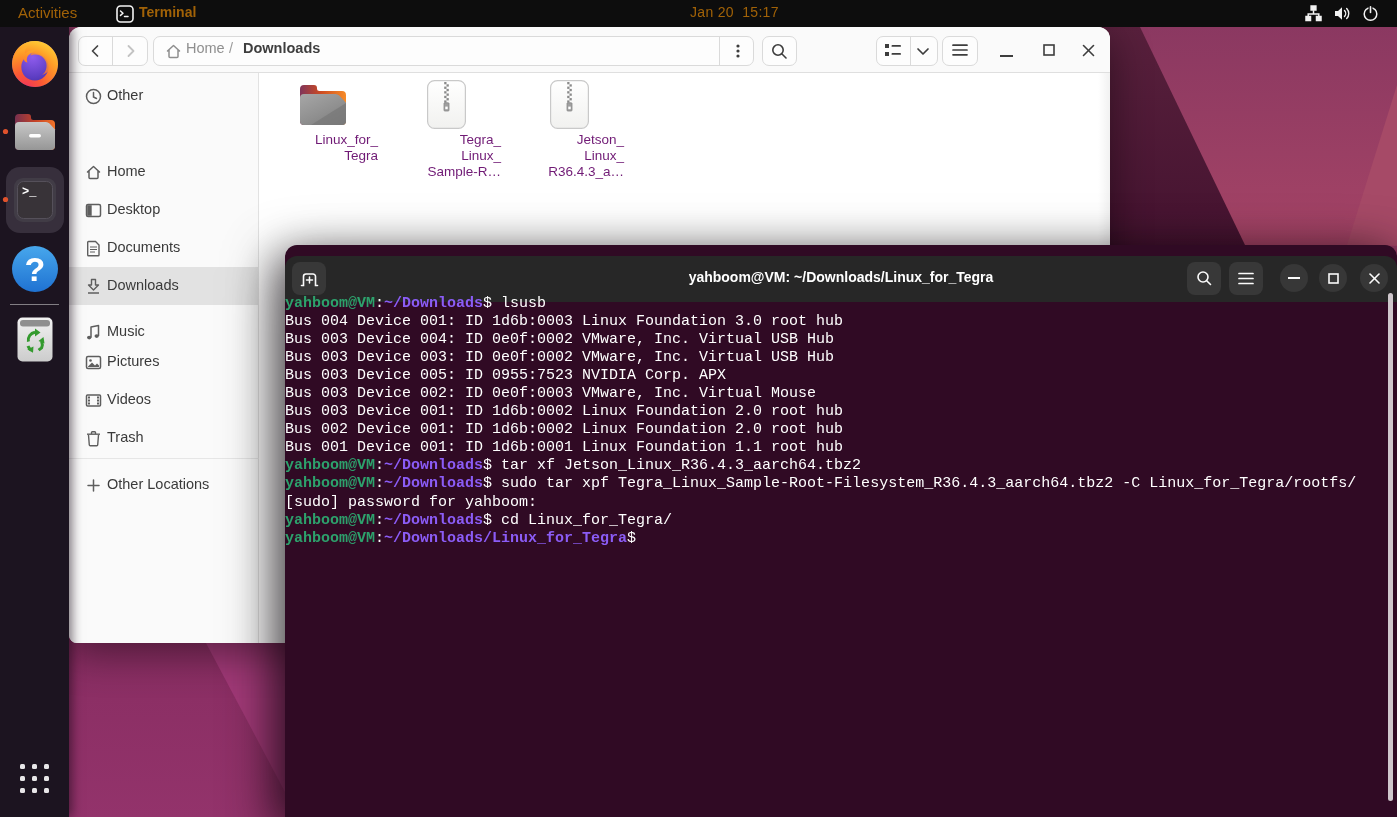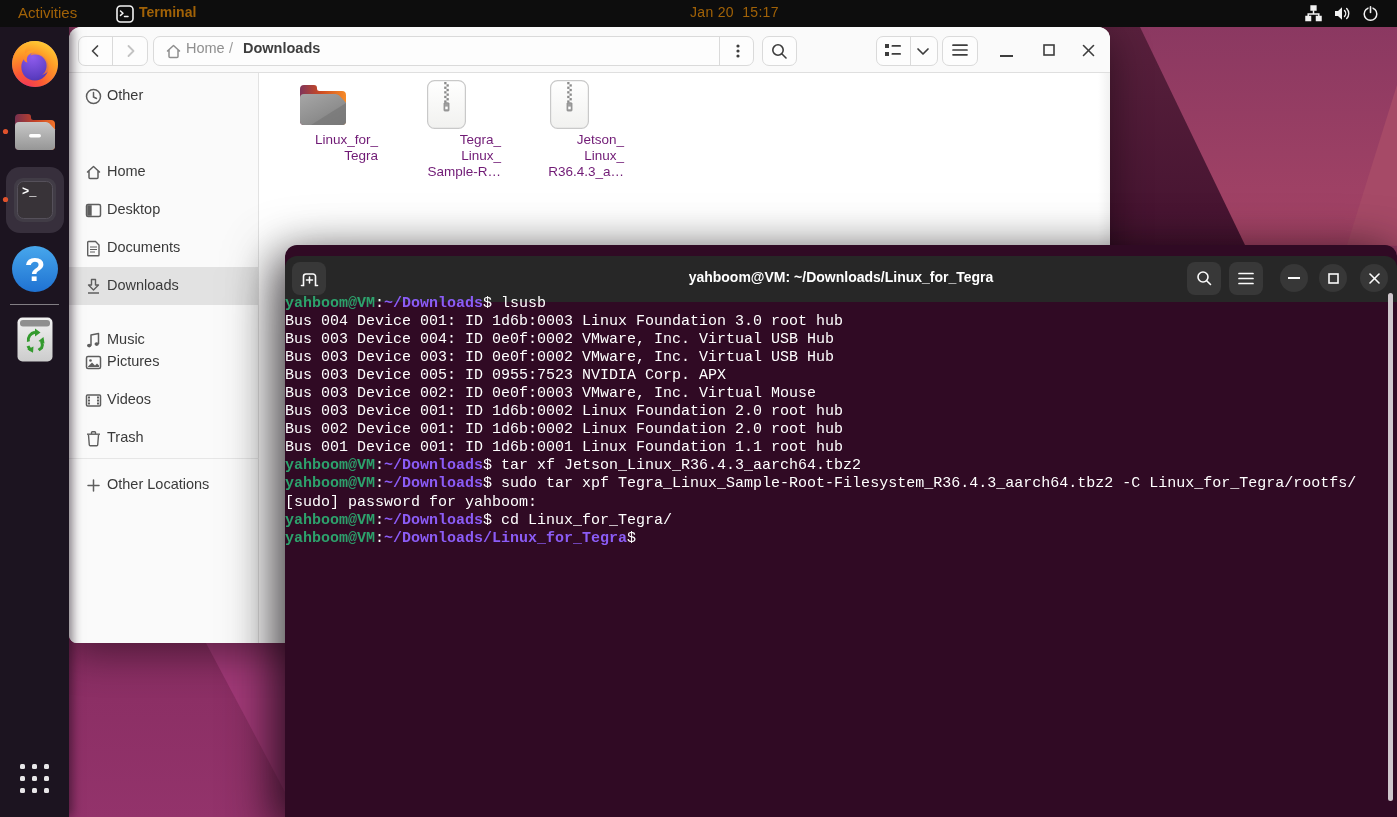--- a/index.html
+++ b/index.html
@@ -181,21 +181,21 @@
           </svg>
         <span class="lb">Documents</span>
       </div>
       <div class="srow sel" style="top:194px;height:38px">
         <svg class="ic" width="17" height="17" viewBox="0 0 17 17">
             <path d="M6.5 1.5 h4 V7 h3 L8.5 12 L3.5 7 h3 Z" fill="none" stroke="#5e5e5e" stroke-width="1.4" stroke-linejoin="round"></path>
             <line x1="3" y1="15" x2="14" y2="15" stroke="#5e5e5e" stroke-width="1.5"></line>
           </svg>
         <span class="lb">Downloads</span>
       </div>
-      <div class="srow" style="top:248px">
+      <div class="srow" style="top:240px">
         <svg class="ic" width="17" height="17" viewBox="0 0 17 17">
             <path d="M6 13.5 V3 L13.5 1.5 V12" fill="none" stroke="#5e5e5e" stroke-width="1.5" stroke-linejoin="round"></path>
             <ellipse cx="4.2" cy="13.6" rx="2.2" ry="1.8" fill="#5e5e5e"></ellipse>
             <ellipse cx="11.7" cy="12.1" rx="2.2" ry="1.8" fill="#5e5e5e"></ellipse>
           </svg>
         <span class="lb">Music</span>
       </div>
       <div class="srow" style="top:270px">
         <svg class="ic" width="17" height="17" viewBox="0 0 17 17">
             <rect x="1.5" y="2.5" width="14" height="12" rx="1.5" fill="none" stroke="#5e5e5e" stroke-width="1.5"></rect>

